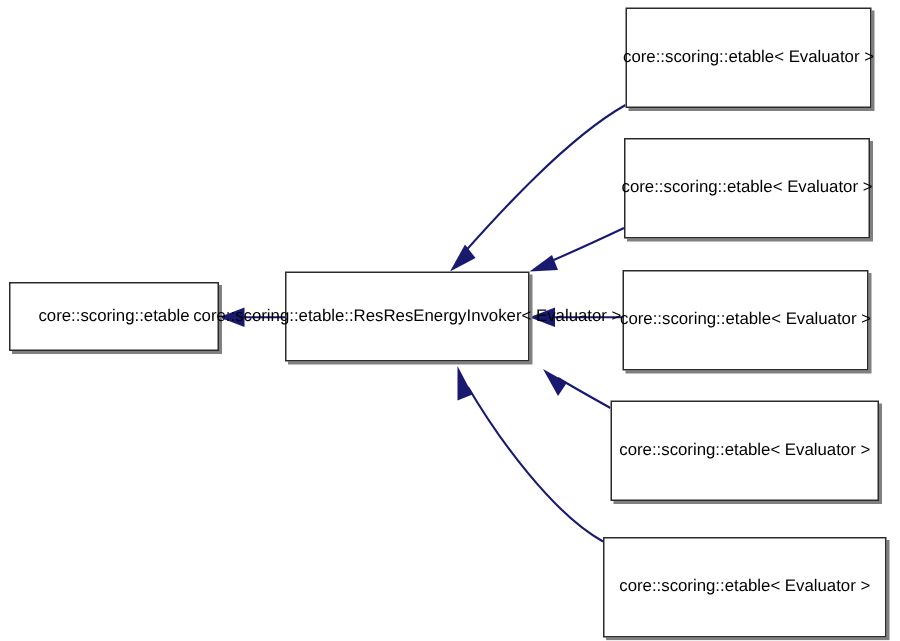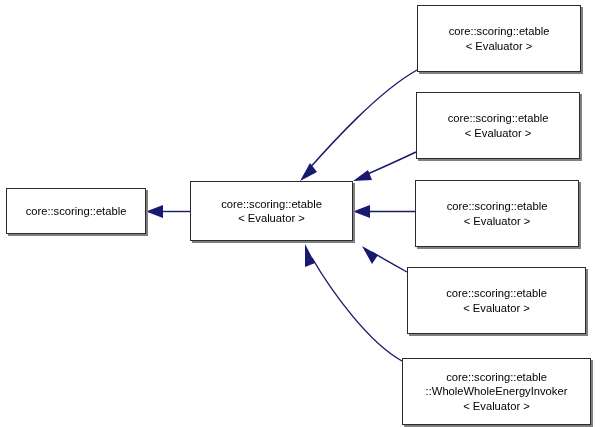--- a/index.html
+++ b/index.html
@@ -23,21 +23,21 @@
     height: 427px;
     pointer-events: none;
   }
   .node {
     position: absolute;
     box-sizing: border-box;
     background: #ffffff;
     border: 1px solid #2b2b2b;
     box-shadow: 2px 2px 0 0 #808080;
     display: flex;
-    flex-direction: column;
+    flex-direction: row;
     align-items: center;
     justify-content: center;
     z-index: 2;
   }
   .node .line {
     color: #000000;
     font-size: 11.2px;
     line-height: 14.5px;
     white-space: nowrap;
     text-align: center;
@@ -81,20 +81,21 @@
       <polygon points="305,244 315,263 305,267" fill="#191970"></polygon>
     </g>
   </svg>
 
   <div class="node" style="left:6px; top:188px; width:140px; height:46px;">
     <div class="line">core::scoring::etable</div>
   </div>
 
   <div class="node center" style="left:190px; top:181px; width:163px; height:60px;">
     <div class="line">core::scoring::etable</div>
+    <div class="line">::ResResEnergyInvoker</div>
     <div class="line">&lt; Evaluator &gt;</div>
   </div>
 
   <div class="node" style="left:417px; top:5px; width:164px; height:67px;">
     <div class="line">core::scoring::etable</div>
     <div class="line">&lt; Evaluator &gt;</div>
   </div>
 
   <div class="node" style="left:416px; top:92px; width:164px; height:67px;">
     <div class="line">core::scoring::etable</div>
@@ -106,17 +107,16 @@
     <div class="line">&lt; Evaluator &gt;</div>
   </div>
 
   <div class="node" style="left:407px; top:267px; width:179px; height:67px;">
     <div class="line">core::scoring::etable</div>
     <div class="line">&lt; Evaluator &gt;</div>
   </div>
 
   <div class="node" style="left:402px; top:358px; width:189px; height:67px;">
     <div class="line">core::scoring::etable</div>
-    <div class="line">::WholeWholeEnergyInvoker</div>
     <div class="line">&lt; Evaluator &gt;</div>
   </div>
 
 </div>
 
 </body></html>

